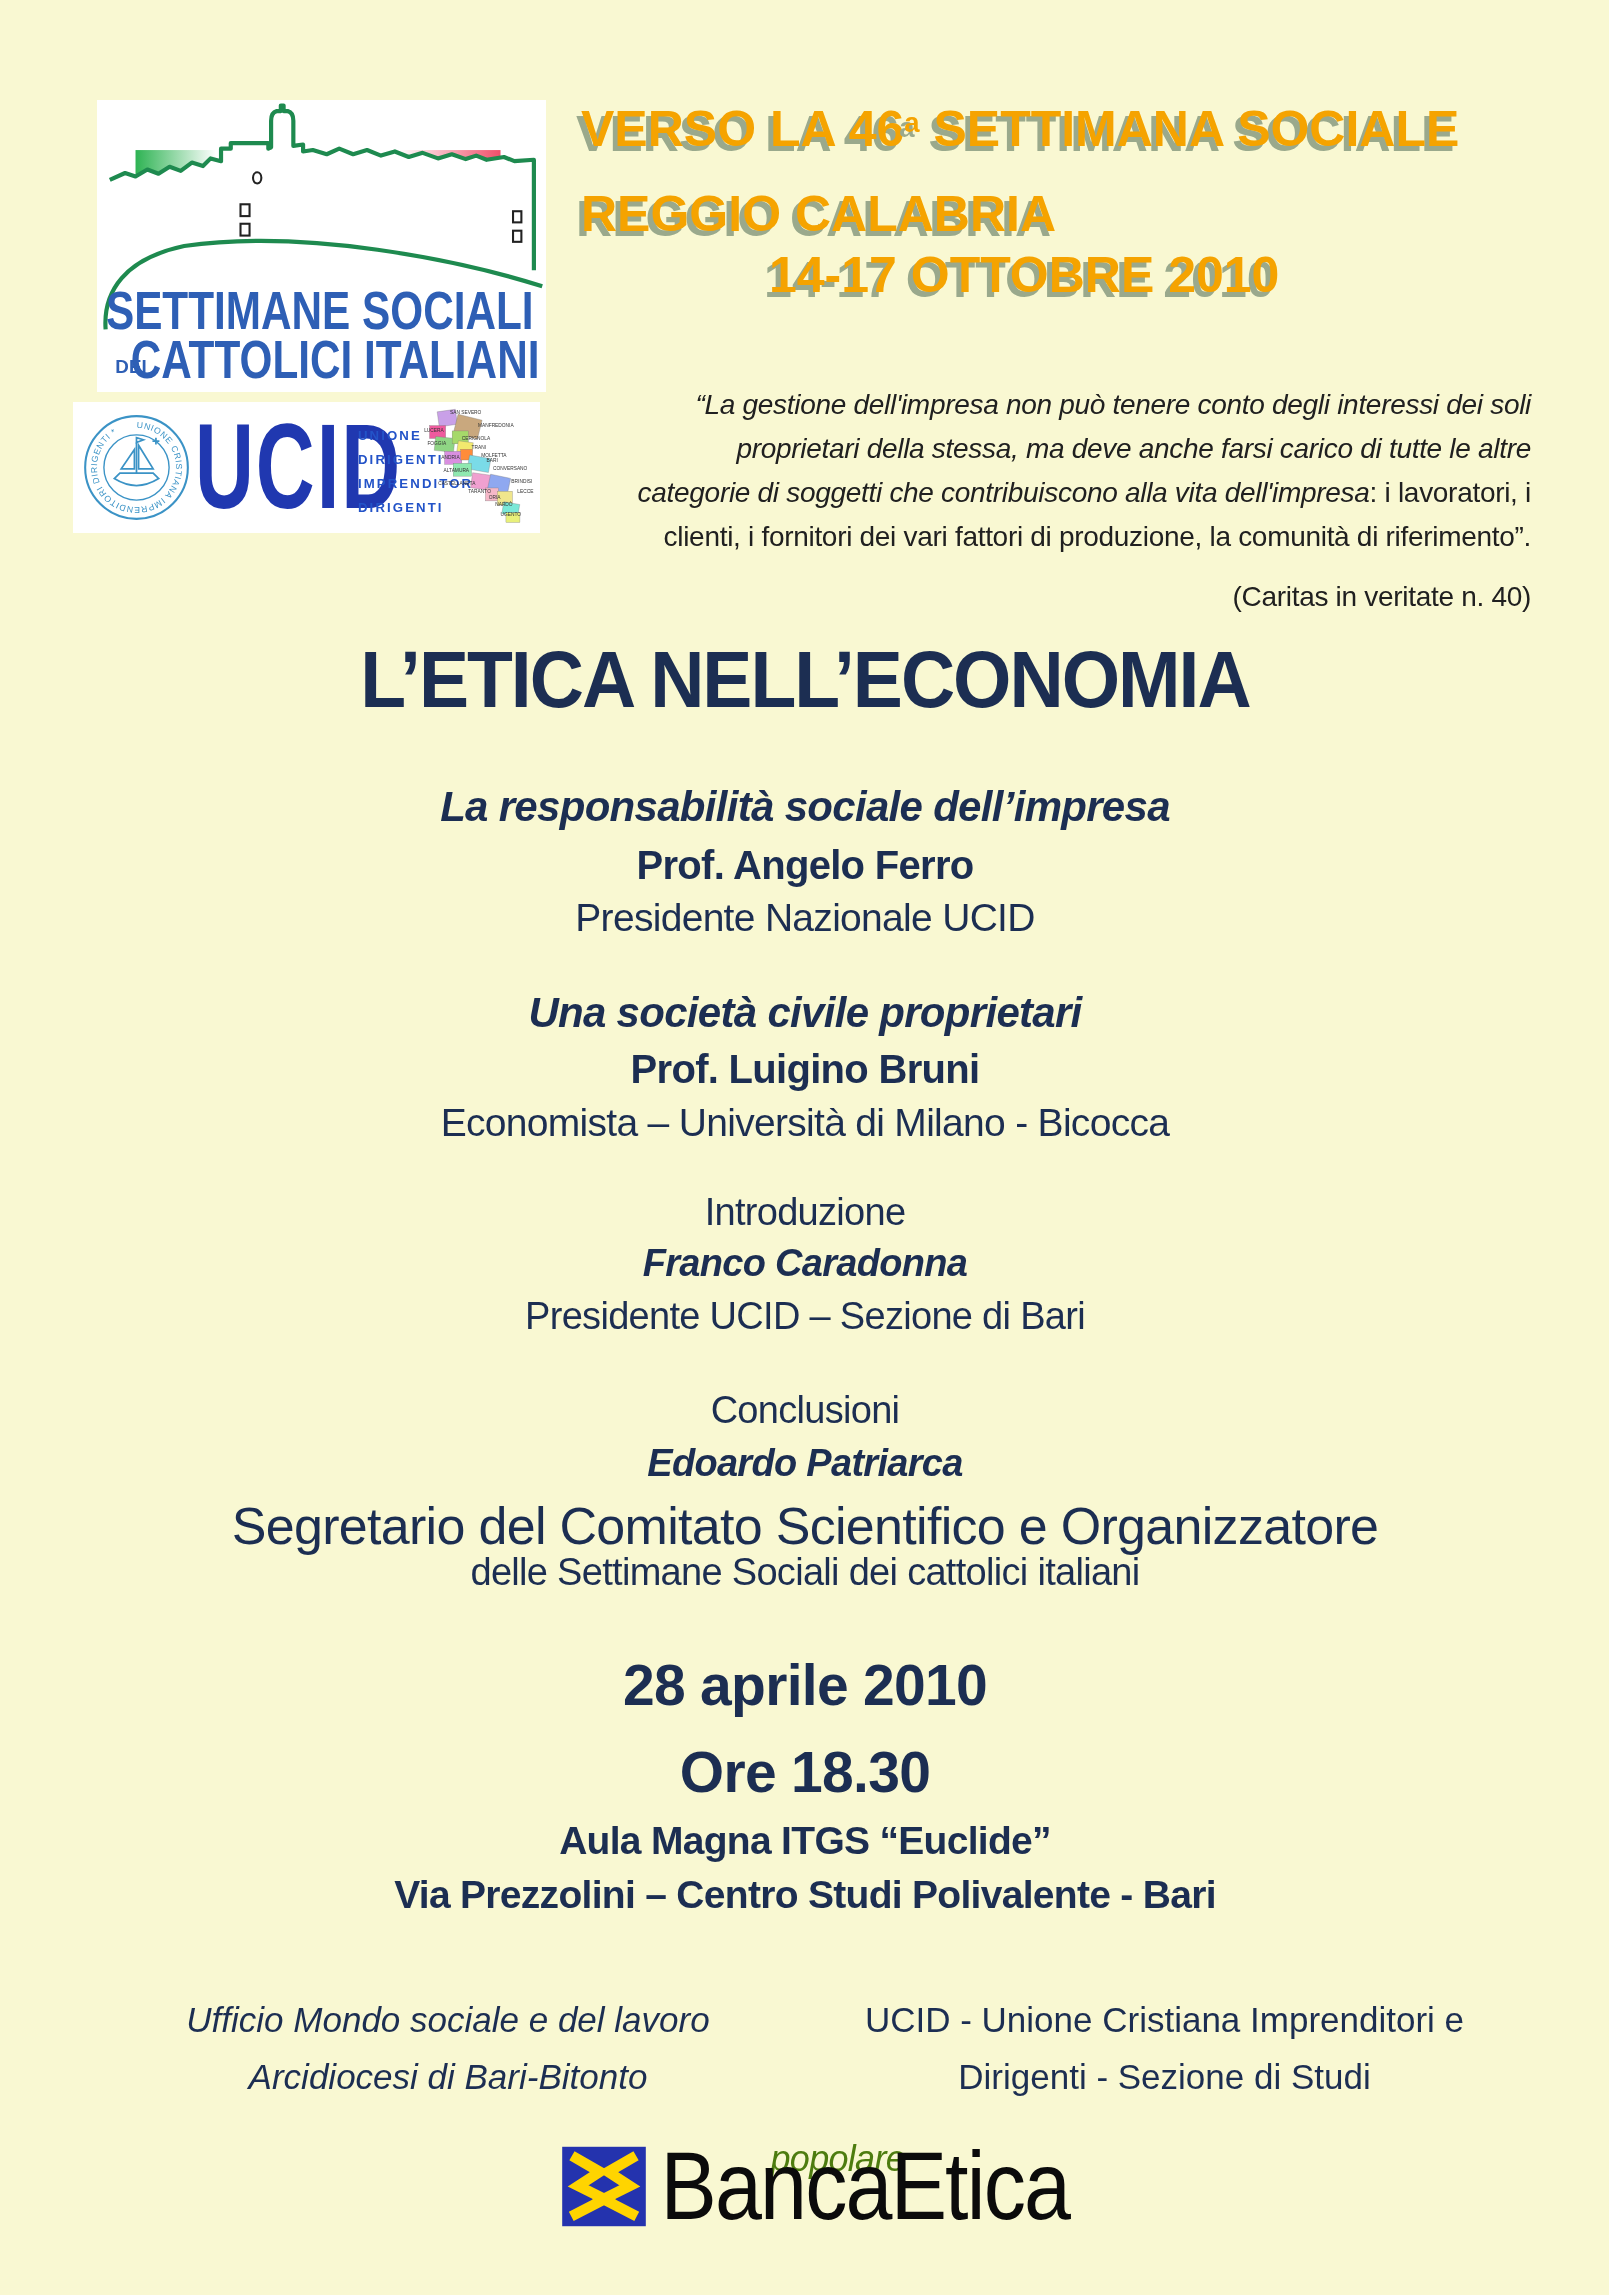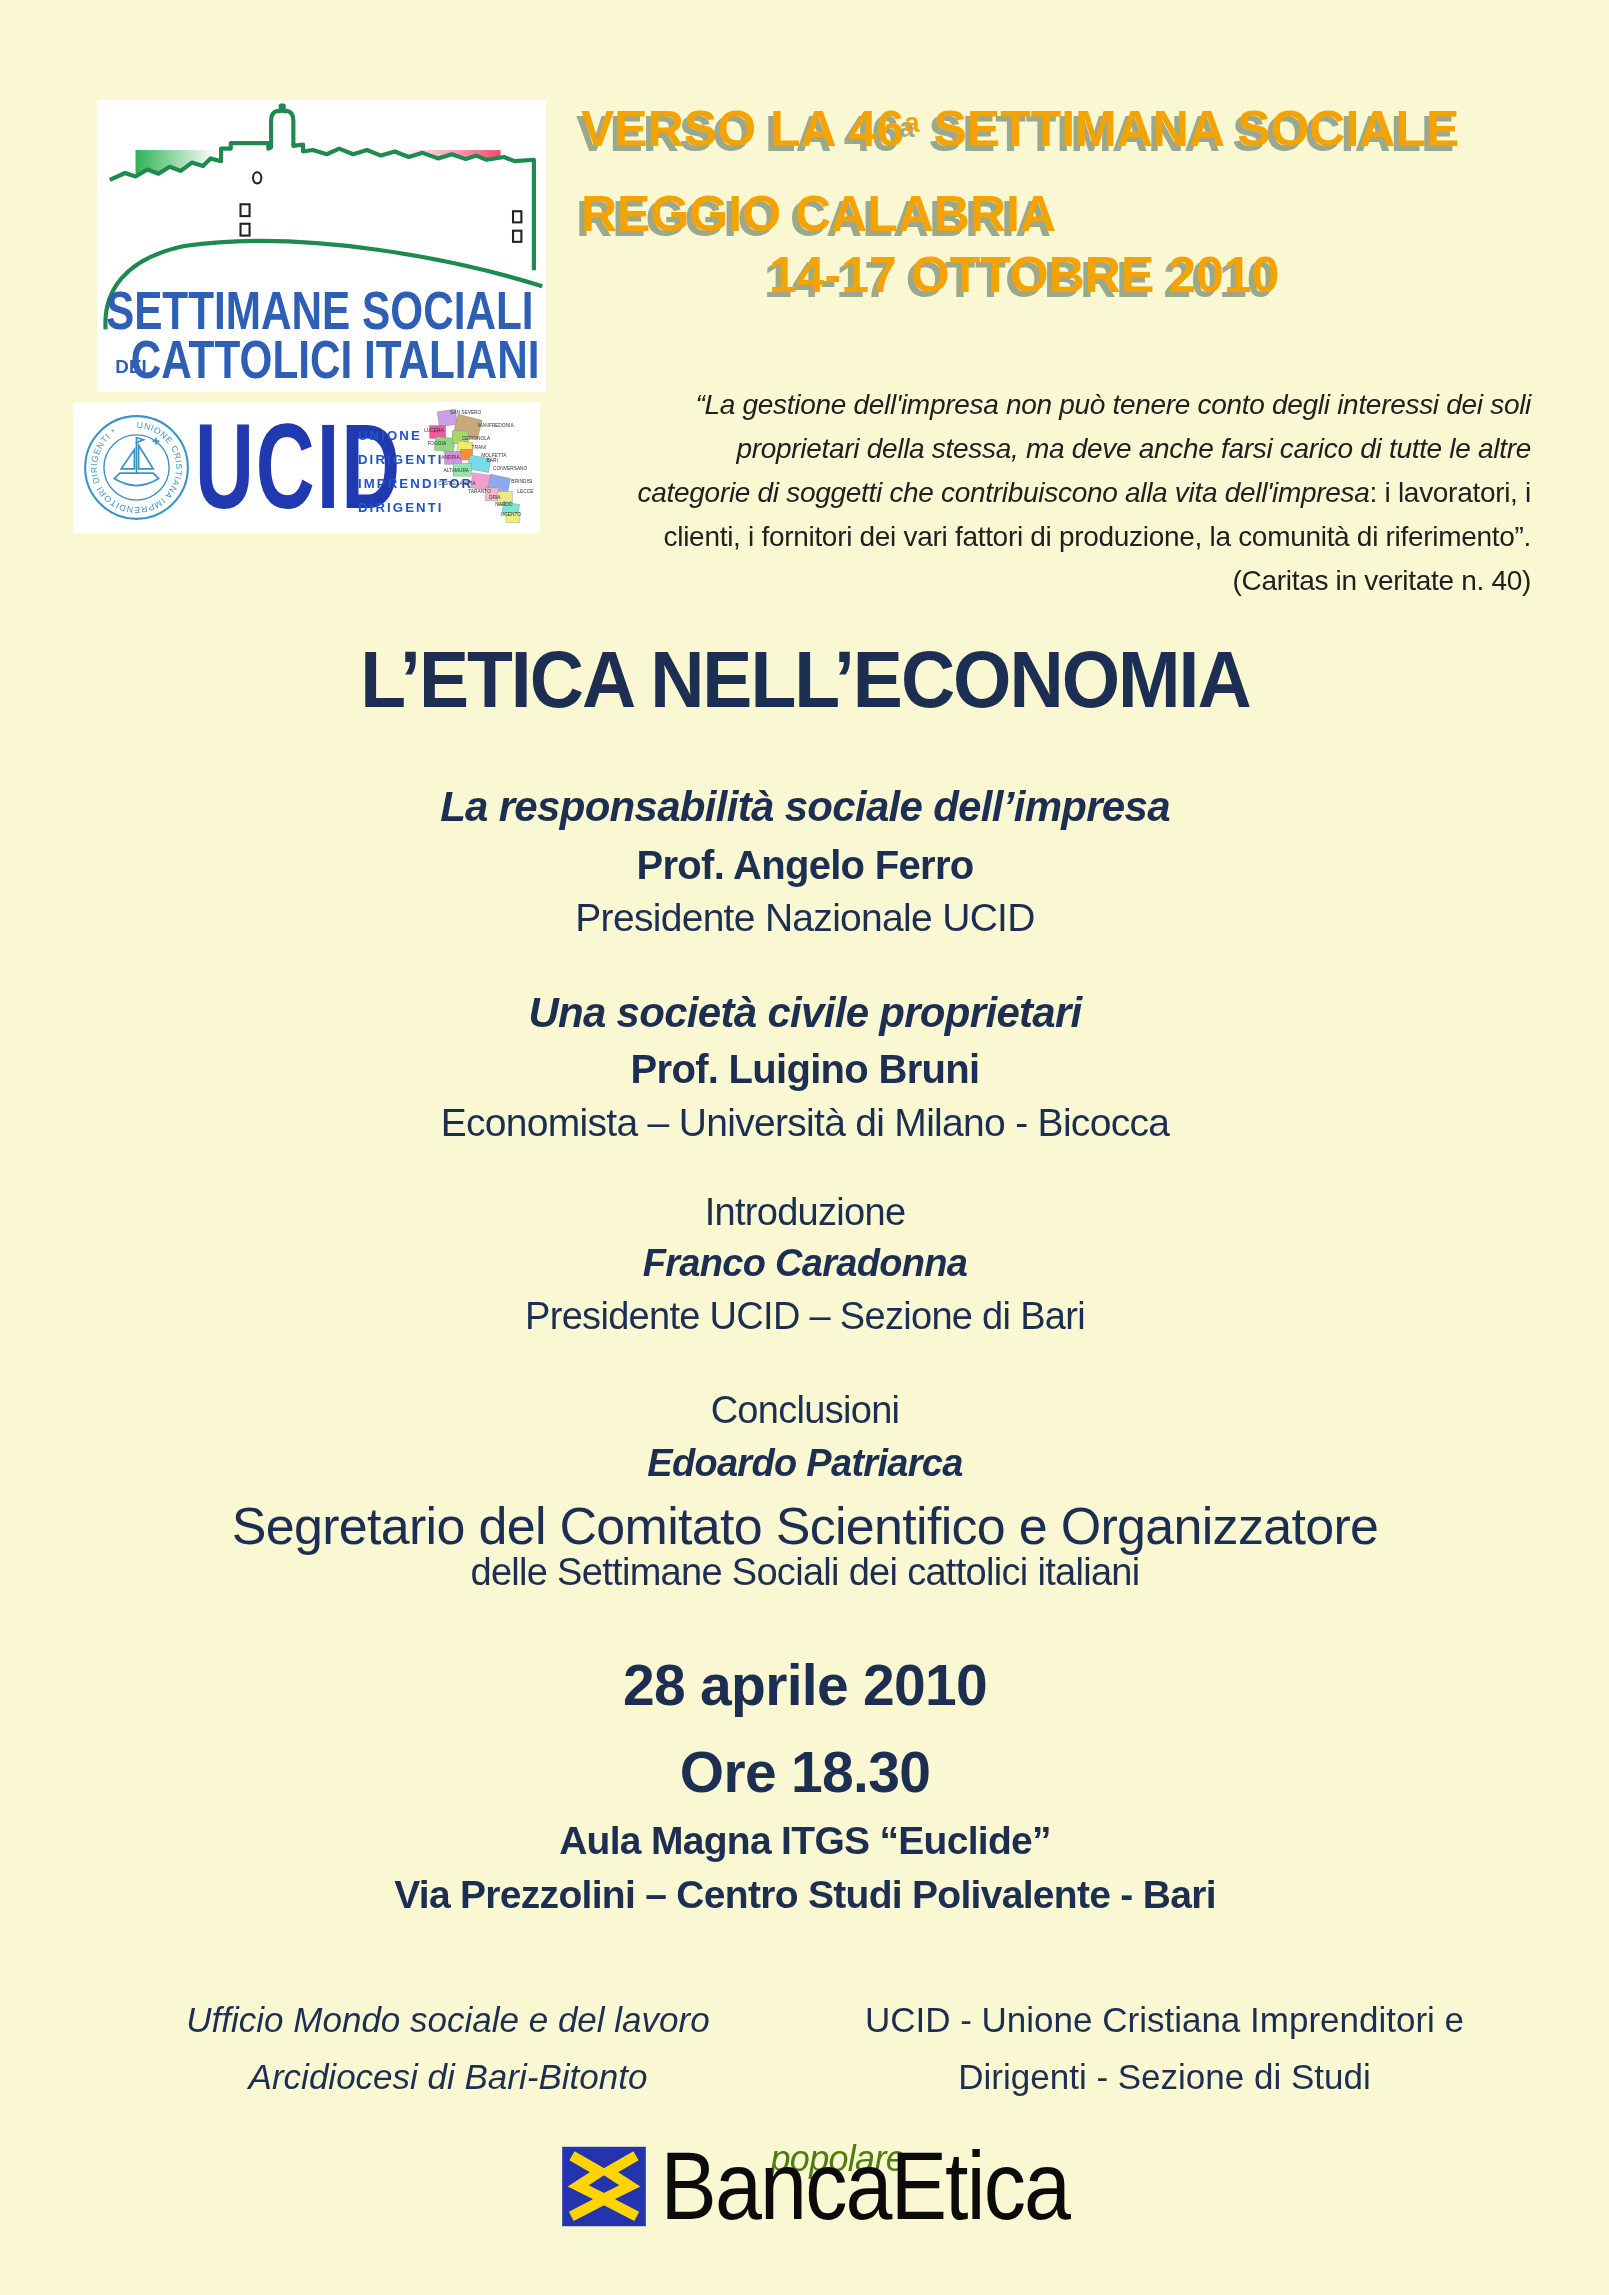--- a/index.html
+++ b/index.html
@@ -30,21 +30,21 @@
     font-size:50px;letter-spacing:0px;line-height:1;white-space:nowrap;
   }
   .banner-line .sup{font-size:.55em;position:relative;top:-.5em;}
   
   .quote{
     position:absolute;top:383px;left:629px;width:902px;
     font-size:28px;line-height:44px;color:var(--quote-ink);
     text-align:right;letter-spacing:-0.3px;
   }
   .quote i{font-style:italic;}
-  .quote .src{margin-top:0px;}
+  .quote .src{margin-top:16px;}
   
   .cline{
     position:absolute;left:0;width:100%;text-align:center;
     color:var(--navy);line-height:1.05;white-space:nowrap;letter-spacing:-0.7px;
   }
   .b{font-weight:bold;}
   .bi{font-weight:bold;font-style:italic;}
   .title{
     font-weight:bold;letter-spacing:-2.1px;
     transform:scaleX(.95);transform-origin:center;

